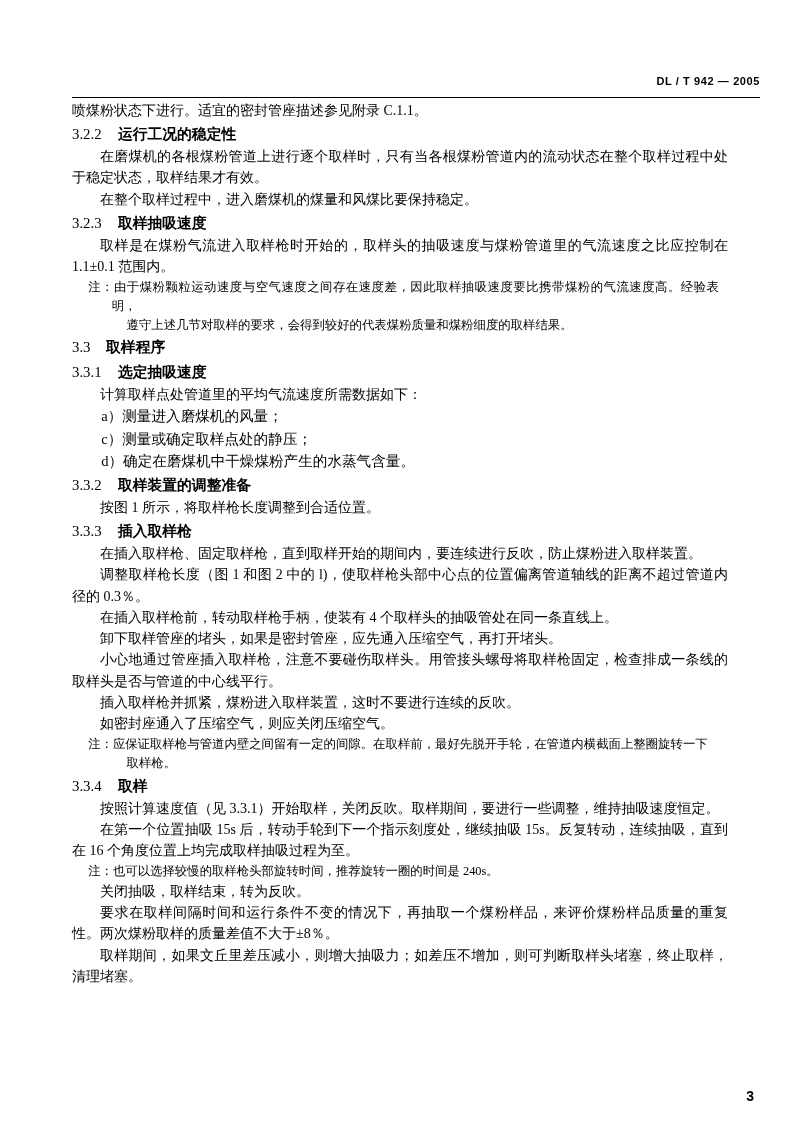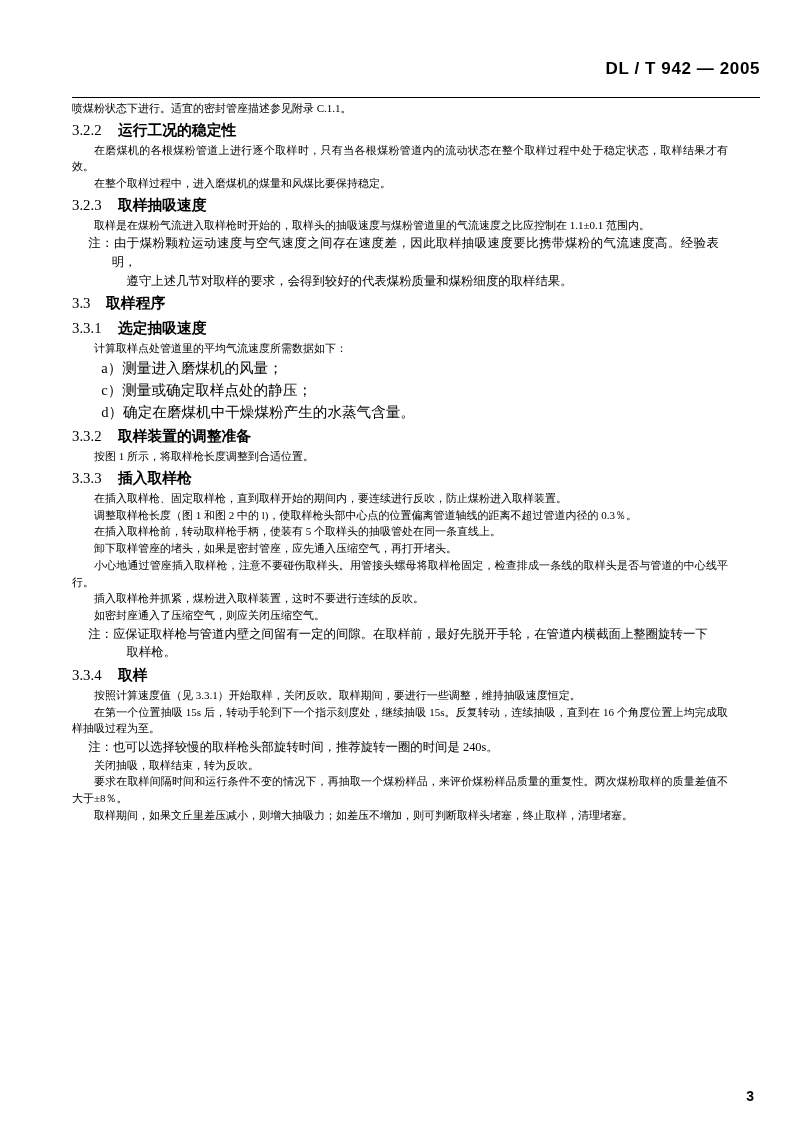--- a/index.html
+++ b/index.html
@@ -33,37 +33,37 @@
   .header-rule {
     position: absolute;
     left: 0;
     right: 0;
     bottom: 0;
     border-bottom: 1.6px solid #000;
   }
   .header-std {
     position: absolute;
     right: 0;
-    bottom: 19px;
+    bottom: 11px;
     font-family: "Liberation Sans", "DejaVu Sans", sans-serif;
     font-weight: bold;
-    font-size: 17px;
+    font-size: 11px;
     letter-spacing: 0.6px;
     white-space: nowrap;
   }
   
   .content {
     position: absolute;
     top: 100px;
     left: 72px;
     width: 656px;
   }
   p {
     margin: 0;
-    font-size: 11px;
+    font-size: 14px;
     line-height: 1.52;
     text-align: justify;
     text-justify: inter-ideograph;
   }
   .indent { text-indent: 2em; }
   .heading {
     margin-top: 2px;
     font-weight: bold;
     font-size: 14.8px;
     line-height: 1.55;
@@ -126,21 +126,21 @@
       <p class="heading"><span class="num">3.3.1</span><span>选定抽吸速度</span></p>
       <p class="indent">计算取样点处管道里的平均气流速度所需数据如下：</p>
       <p class="list-item">a）测量进入磨煤机的风量；</p>
       <p class="list-item">c）测量或确定取样点处的静压；</p>
       <p class="list-item">d）确定在磨煤机中干燥煤粉产生的水蒸气含量。</p>
       <p class="heading"><span class="num">3.3.2</span><span>取样装置的调整准备</span></p>
       <p class="indent">按图 1 所示，将取样枪长度调整到合适位置。</p>
       <p class="heading"><span class="num">3.3.3</span><span>插入取样枪</span></p>
       <p class="indent">在插入取样枪、固定取样枪，直到取样开始的期间内，要连续进行反吹，防止煤粉进入取样装置。</p>
       <p class="indent">调整取样枪长度（图 1 和图 2 中的 l)，使取样枪头部中心点的位置偏离管道轴线的距离不超过管道内径的 0.3％。</p>
-      <p class="indent">在插入取样枪前，转动取样枪手柄，使装有 5 个取样头的抽吸管处在同一条直线上。</p>
+      <p class="indent">在插入取样枪前，转动取样枪手柄，使装有 4 个取样头的抽吸管处在同一条直线上。</p>
       <p class="indent">卸下取样管座的堵头，如果是密封管座，应先通入压缩空气，再打开堵头。</p>
       <p class="indent">小心地通过管座插入取样枪，注意不要碰伤取样头。用管接头螺母将取样枪固定，检查排成一条线的取样头是否与管道的中心线平行。</p>
       <p class="indent">插入取样枪并抓紧，煤粉进入取样装置，这时不要进行连续的反吹。</p>
       <p class="indent">如密封座通入了压缩空气，则应关闭压缩空气。</p>
       <p class="note"><span>注：</span><span>应保证取样枪与管道内壁之间留有一定的间隙。在取样前，最好先脱开手轮，在管道内横截面上整圈旋转一下</span></p>
       <p class="note-cont">取样枪。</p>
       <p class="heading"><span class="num">3.3.4</span><span>取样</span></p>
       <p class="indent">按照计算速度值（见 3.3.1）开始取样，关闭反吹。取样期间，要进行一些调整，维持抽吸速度恒定。</p>
       <p class="indent">在第一个位置抽吸 15s 后，转动手轮到下一个指示刻度处，继续抽吸 15s。反复转动，连续抽吸，直到在 16 个角度位置上均完成取样抽吸过程为至。</p>
       <p class="note"><span>注：</span><span>也可以选择较慢的取样枪头部旋转时间，推荐旋转一圈的时间是 240s。</span></p>

